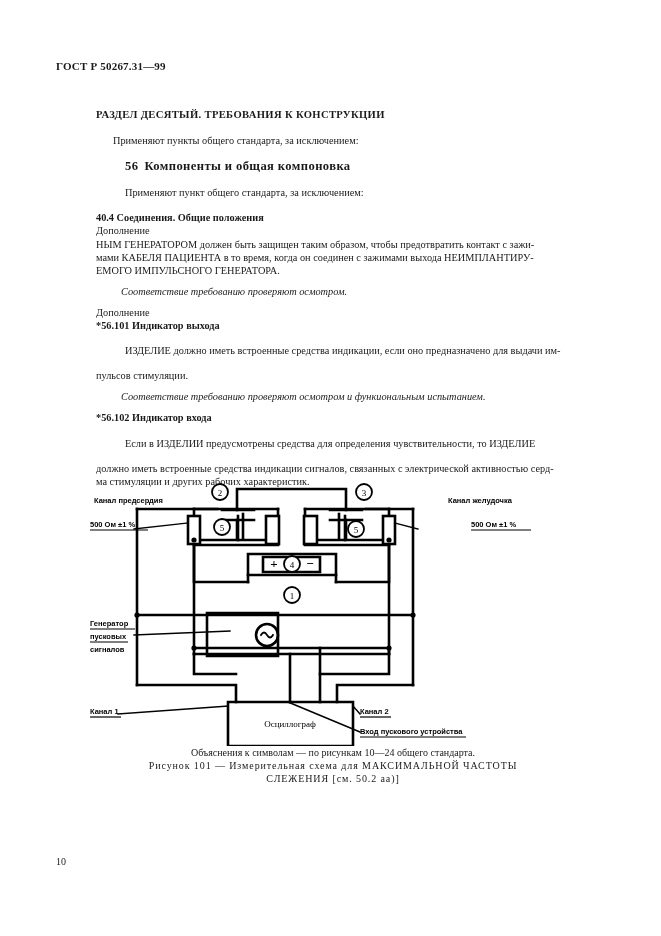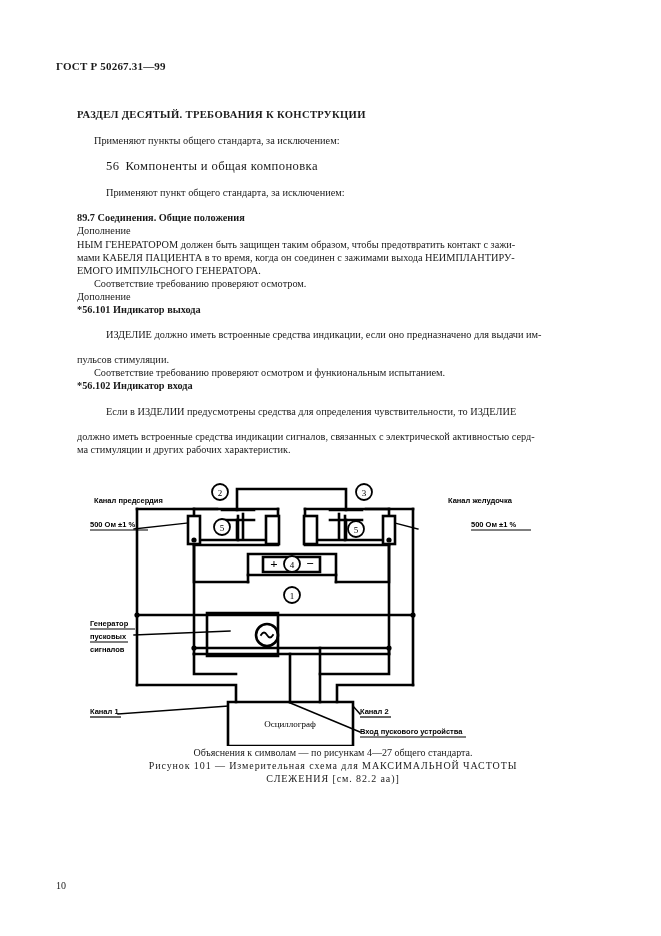--- a/index.html
+++ b/index.html
@@ -27,42 +27,42 @@
     left: 56px;
     top: 60px;
     font-size: 11px;
     font-weight: bold;
     letter-spacing: 0.2px;
   }
 
   
   .content {
     position: absolute;
-    left: 77px;
+    left: 96px;
     top: 108px;
     width: 490px;
     font-size: 10.3px;
     line-height: 13.1px;
     text-align: justify;
   }
 
   .section-title {
     font-weight: bold;
     font-size: 10.6px;
     letter-spacing: 0.3px;
     margin: 0 0 13px 0;
   }
 
   .lead {
     margin: 0 0 13px 0;
     text-indent: 17px;
   }
 
   .clause-head {
-    font-weight: normal;
+    font-weight: bold;
     font-size: 12.6px;
     margin: 0 0 13px 0;
     letter-spacing: 0.4px;
     padding-left: 29px;
   }
   .clause-head .sp { display: inline-block; width: 6px; }
 
   p.body {
     margin: 12px;
     text-indent: 17px;
@@ -70,21 +70,22 @@
   p.flush {
     margin: 0;
     text-indent: 0;
   }
   .sub-head {
     font-weight: bold;
     margin: 0;
     text-indent: 0;
   }
   .italic-note {
-    margin: 0;
+    font-style: italic;
+    margin: 8px;
     text-indent: 17px;
   }
   .caps { letter-spacing: 0.35px; }
   .wide { letter-spacing: 0.9px; }
 
   
   .figure {
     position: absolute;
     left: 88px;
     top: 478px;
@@ -101,21 +102,21 @@
     font-size: 10px;
     line-height: 13px;
     text-align: center;
   }
   .figure-caption div { margin: 0; }
 
   
   .folio {
     position: absolute;
     left: 56px;
-    top: 880px;
+    top: 856px;
     font-size: 10px;
   }
 </style>
 </head>
 <body>
 
 <div class="page">
 
   <div class="doc-header">ГОСТ Р 50267.31—99</div>
 
@@ -124,21 +125,21 @@
     <div class="section-title caps">РАЗДЕЛ ДЕСЯТЫЙ. ТРЕБОВАНИЯ К КОНСТРУКЦИИ</div>
 
     <div class="lead">Применяют пункты общего стандарта, за исключением:</div>
 
     <div class="clause-head">
       <span>56</span><span class="sp"></span><span>Компоненты и общая компоновка</span>
     </div>
 
     <p class="body">Применяют пункт общего стандарта, за исключением:</p>
 
-    <p class="sub-head">89.7 Соединения. Общие положения</p>
+    <p class="sub-head">40.4 Соединения. Общие положения</p>
 
     <p class="flush">Дополнение</p>
 
     <p class="flush">НЫМ ГЕНЕРАТОРОМ должен быть защищен таким образом, чтобы предотвратить контакт с зажи-</p>
     <p class="flush">мами КАБЕЛЯ ПАЦИЕНТА в то время, когда он соединен с зажимами выхода НЕИМПЛАНТИРУ-</p>
     <p class="flush">ЕМОГО ИМПУЛЬСНОГО ГЕНЕРАТОРА.</p>
 
     <p class="italic-note">Соответствие требованию проверяют осмотром.</p>
 
     <p class="flush">Дополнение</p>
@@ -303,20 +304,20 @@
         <path d="M272,259 L378,259" stroke="#000000" stroke-width="1.2"></path>
       </g>
 
       <g font-family="Liberation Serif, serif" font-size="9" fill="#000000" text-anchor="middle">
         <text x="202" y="249">Осциллограф</text>
       </g>
     </svg>
   </div>
 
   <div class="figure-caption">
-    <div>Объяснения к символам — по рисункам 4—27 общего стандарта.</div>
+    <div>Объяснения к символам — по рисункам 10—24 общего стандарта.</div>
     <div class="wide">Рисунок 101 — Измерительная схема для МАКСИМАЛЬНОЙ ЧАСТОТЫ</div>
-    <div class="wide">СЛЕЖЕНИЯ [см. 82.2 аа)]</div>
+    <div class="wide">СЛЕЖЕНИЯ [см. 50.2 аа)]</div>
   </div>
 
   <div class="folio">10</div>
 
 </div>
 
 </body></html>

